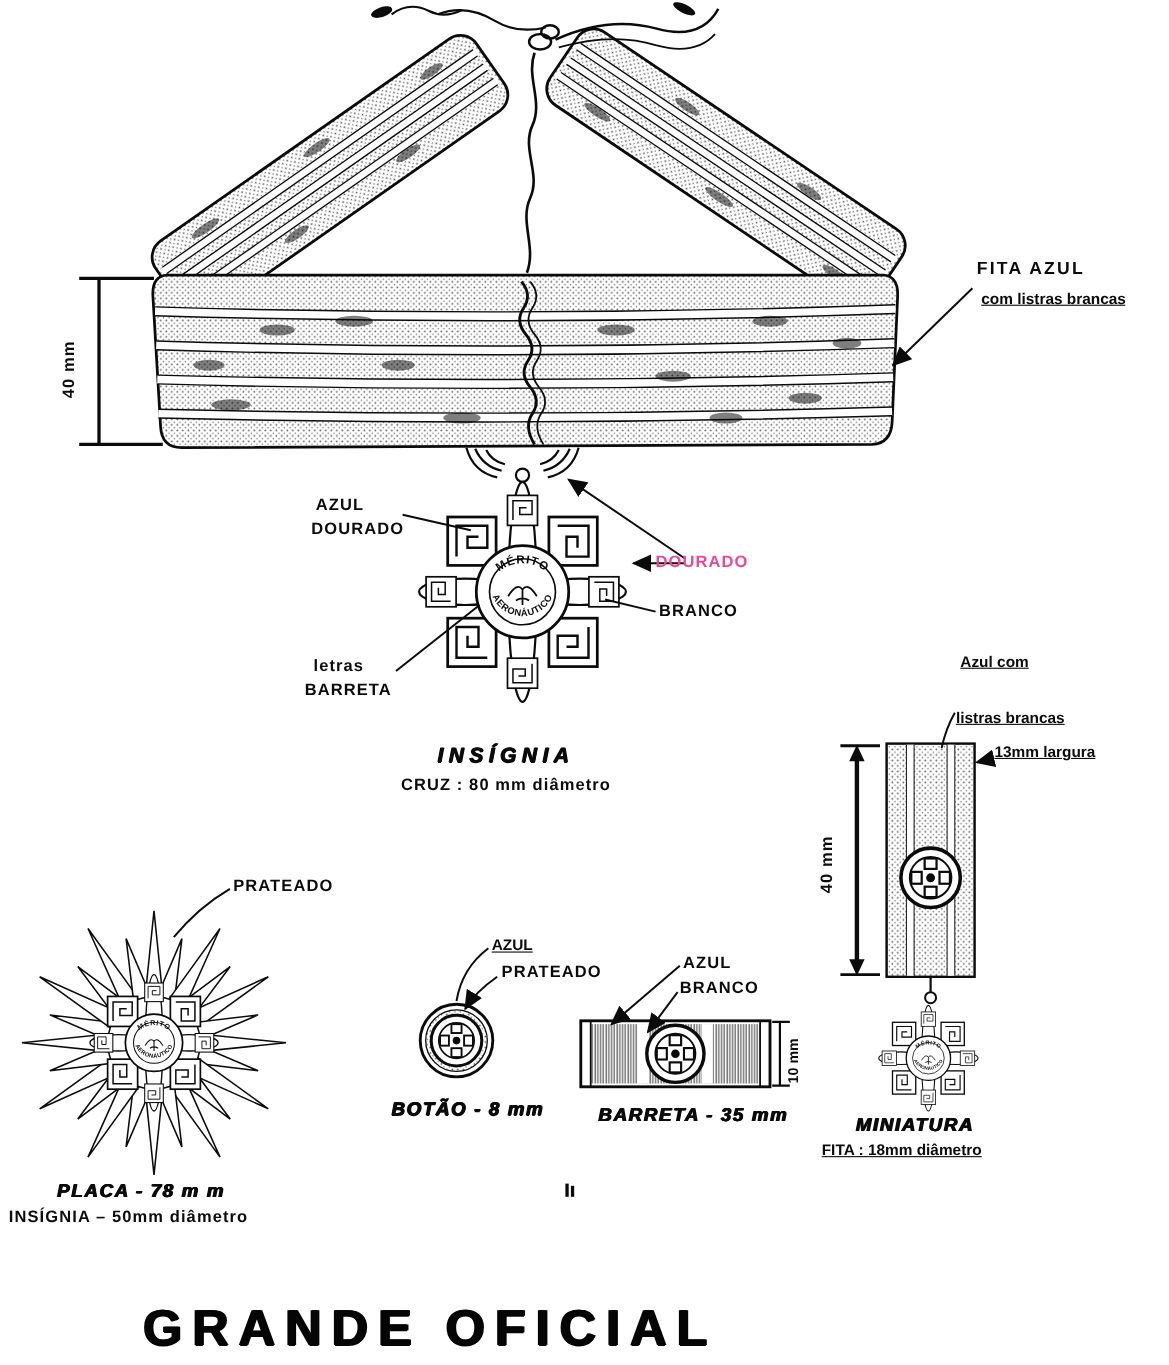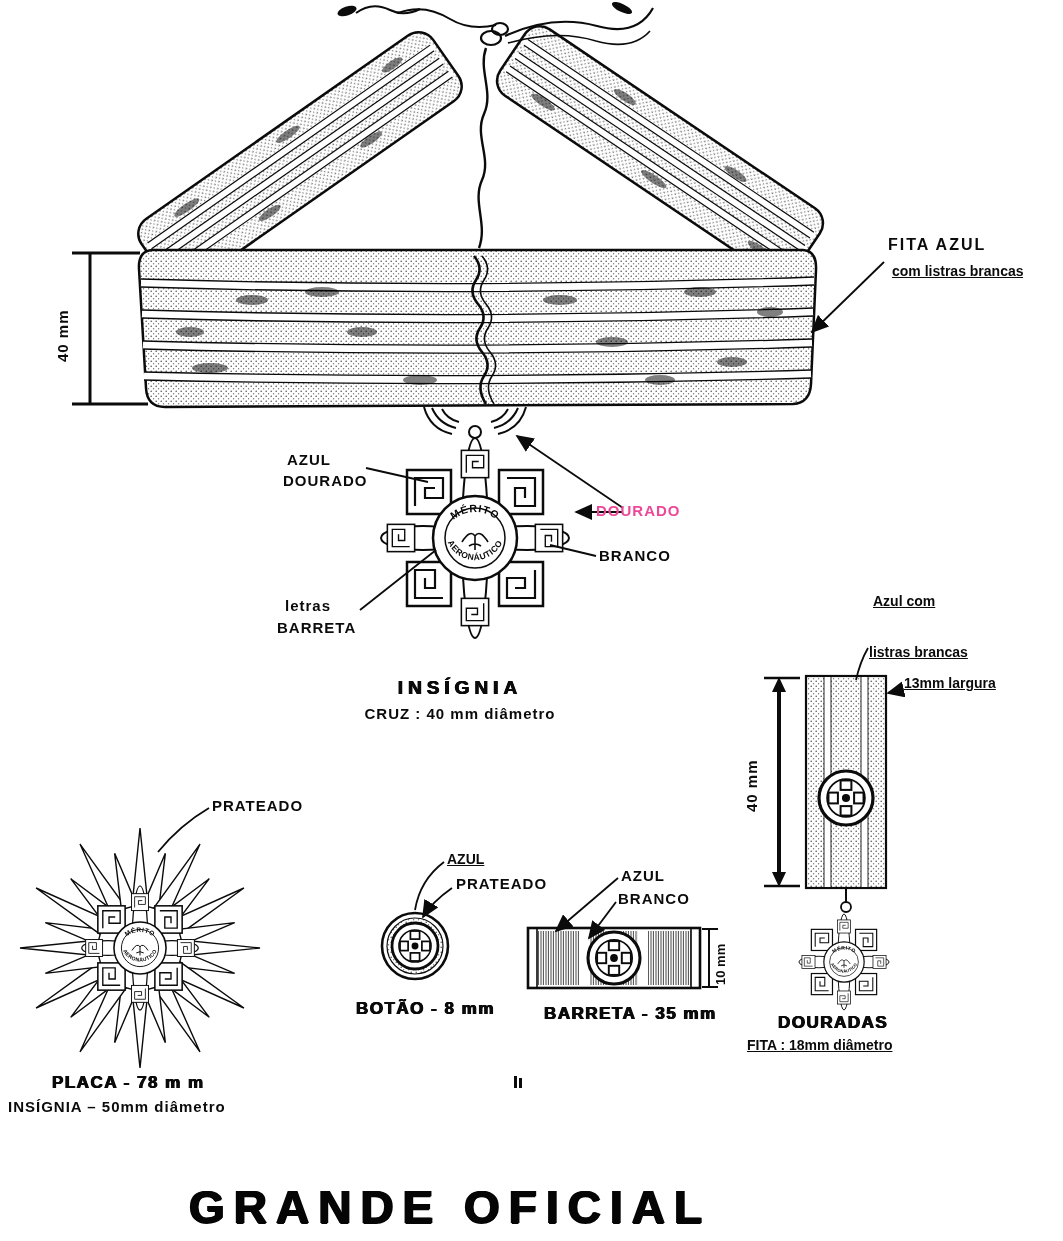--- a/index.html
+++ b/index.html
@@ -20,25 +20,25 @@
     line-height:1.1;
   }
   .s13{font-size:13px;}
   .s14{font-size:14px;text-decoration:underline;}
   .s15{font-size:15px;letter-spacing:1px;}
   .s16{font-size:16px;letter-spacing:2px;}
   .s17{font-size:17px;letter-spacing:1.5px;}
   .s19{font-size:19px;letter-spacing:5px;}
   .rot{transform:rotate(-90deg);transform-origin:0 0;}
   .ctr{text-align:center;}
-  .heavy{text-shadow:0.6px 0 0 currentColor,-0.6px 0 0 currentColor,0 0.4px 0 currentColor;}
+  .heavy{text-shadow:0.6px 0 0 currentColor,-0.6px 0 0 currentColor,0 0.4px 0 currentColor;font-style:italic;}
   #big-title{
     position:absolute;
     left:130px;top:1180px;width:640px;
-    text-align:center;
+    text-align:left;
     font-size:46px;font-weight:bold;letter-spacing:9px;
     color:#050505;
     text-shadow:1px 0 0 currentColor,-1px 0 0 currentColor,0 0.7px 0 currentColor;
   }
 </style>
 </head>
 <body>
 
 <div id="canvas">
 
@@ -323,37 +323,37 @@
 <div class="lbl s15" style="left:283px;top:473px">DOURADO</div>
 
 <div class="lbl s15" style="left:596px;top:503px;color:#ec4899">DOURADO</div>
 
 <div class="lbl s15" style="left:599px;top:548px">BRANCO</div>
 
 <div class="lbl s15" style="left:285px;top:598px">letras</div>
 <div class="lbl s15" style="left:277px;top:620px">BARRETA</div>
 
 <div class="lbl s19 ctr heavy" style="left:350px;top:678px;width:220px">INSÍGNIA</div>
-<div class="lbl s15 ctr" style="left:320px;top:706px;width:280px">CRUZ :   40 mm  diâmetro</div>
+<div class="lbl s15 ctr" style="left:320px;top:706px;width:280px">CRUZ :   80 mm  diâmetro</div>
 
 <div class="lbl s15" style="left:212px;top:798px">PRATEADO</div>
 <div class="lbl s17 heavy" style="left:52px;top:1074px">PLACA - 78 m m</div>
 <div class="lbl s15" style="left:8px;top:1099px">INSÍGNIA – 50mm diâmetro</div>
 
 <div class="lbl s14" style="left:447px;top:852px">AZUL</div>
 <div class="lbl s15" style="left:456px;top:876px">PRATEADO</div>
 <div class="lbl s17 heavy" style="left:356px;top:1000px">BOTÃO - 8 mm</div>
 
 <div class="lbl s15" style="left:621px;top:868px">AZUL</div>
 <div class="lbl s15" style="left:618px;top:891px">BRANCO</div>
 <div class="lbl s13 rot" style="left:714px;top:985px">10 mm</div>
 <div class="lbl s17 heavy" style="left:544px;top:1005px">BARRETA - 35 mm</div>
 
 <div class="lbl s14" style="left:873px;top:594px">Azul com</div>
 <div class="lbl s14" style="left:869px;top:645px">listras brancas</div>
 <div class="lbl s14" style="left:904px;top:676px">13mm  largura</div>
 <div class="lbl s15 rot" style="left:744px;top:812px">40 mm</div>
-<div class="lbl s17 heavy" style="left:778px;top:1014px">DOURADAS</div>
+<div class="lbl s17 heavy" style="left:778px;top:1014px">MINIATURA</div>
 <div class="lbl s14" style="left:747px;top:1038px">FITA :  18mm  diâmetro</div>
 
 <div id="big-title">GRANDE OFICIAL</div>
 
 </div>
 
 </body></html>

